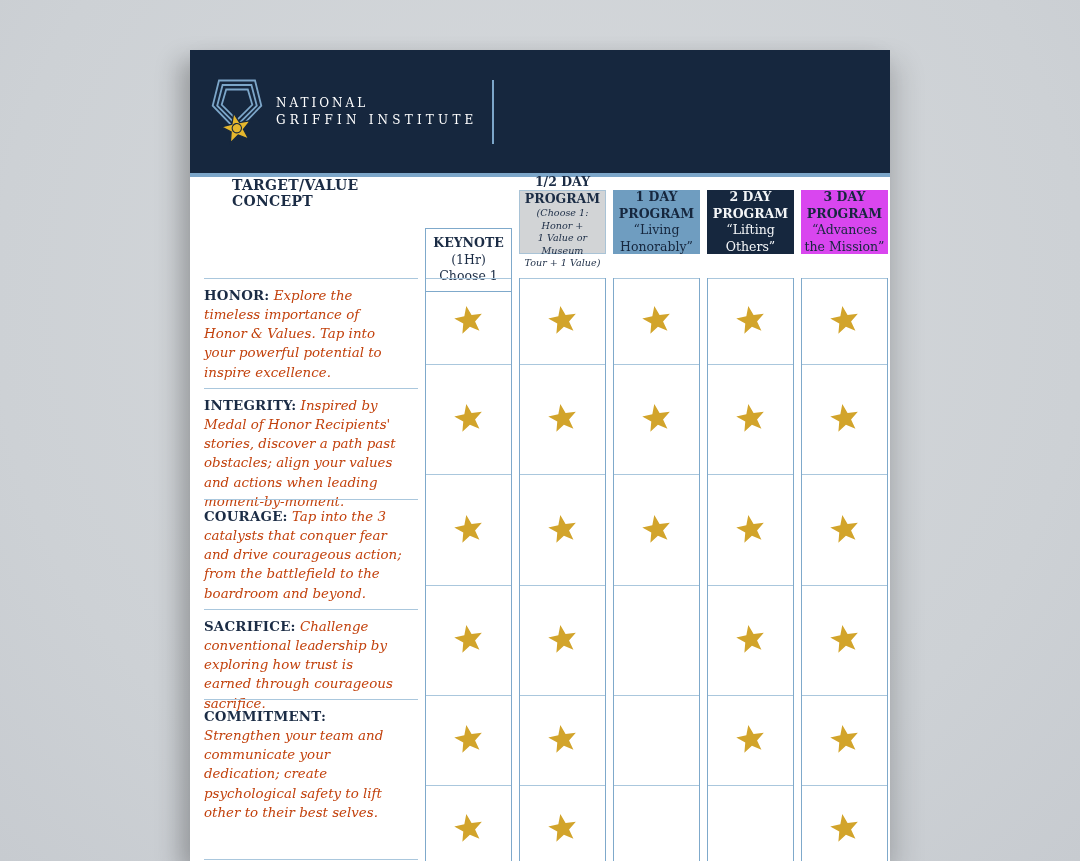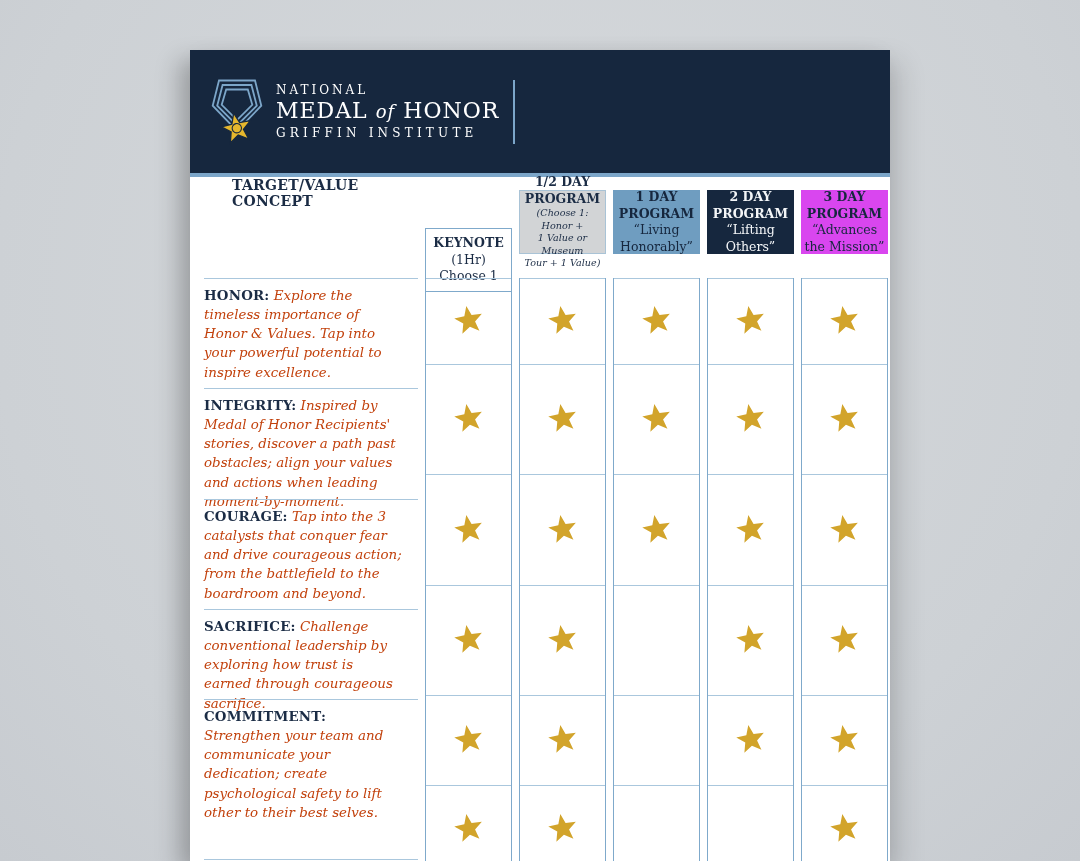--- a/index.html
+++ b/index.html
@@ -90,25 +90,20 @@
           <path d="M14 13 L46 13 L52 36 L30 58 L8 36 Z"></path>
           <path d="M18 18 L42 18 L47 35 L30 52 L13 35 Z"></path>
         </g>
         <g transform="rotate(-12 30 62)">
           <path d="M30 44 L34.4 55.5 L46.5 56 L37 63.7 L40.4 75.5 L30 68.6 L19.6 75.5 L23 63.7 L13.5 56 L25.6 55.5 Z" fill="#e6b72d" stroke="#16273e" stroke-width="1.4"></path>
           <circle cx="30" cy="61" r="5.2" fill="none" stroke="#16273e" stroke-width="1.2"></circle>
         </g>
       </svg>
       <div class="logo-text">
         <div class="logo-l1">NATIONAL</div>
-        <div class="logo-l2">
-          <span>MEDAL</span>
-          <span class="of">of</span>
-          <span>HONOR</span>
-        </div>
         <div class="logo-l3">GRIFFIN INSTITUTE</div>
       </div>
     </div>
     <div class="hdr-divider"></div>
   </header>
 
   <div class="blue-rule"></div>
 
   <div class="table-wrap">
     <div class="col-concept" id="concept-col">

